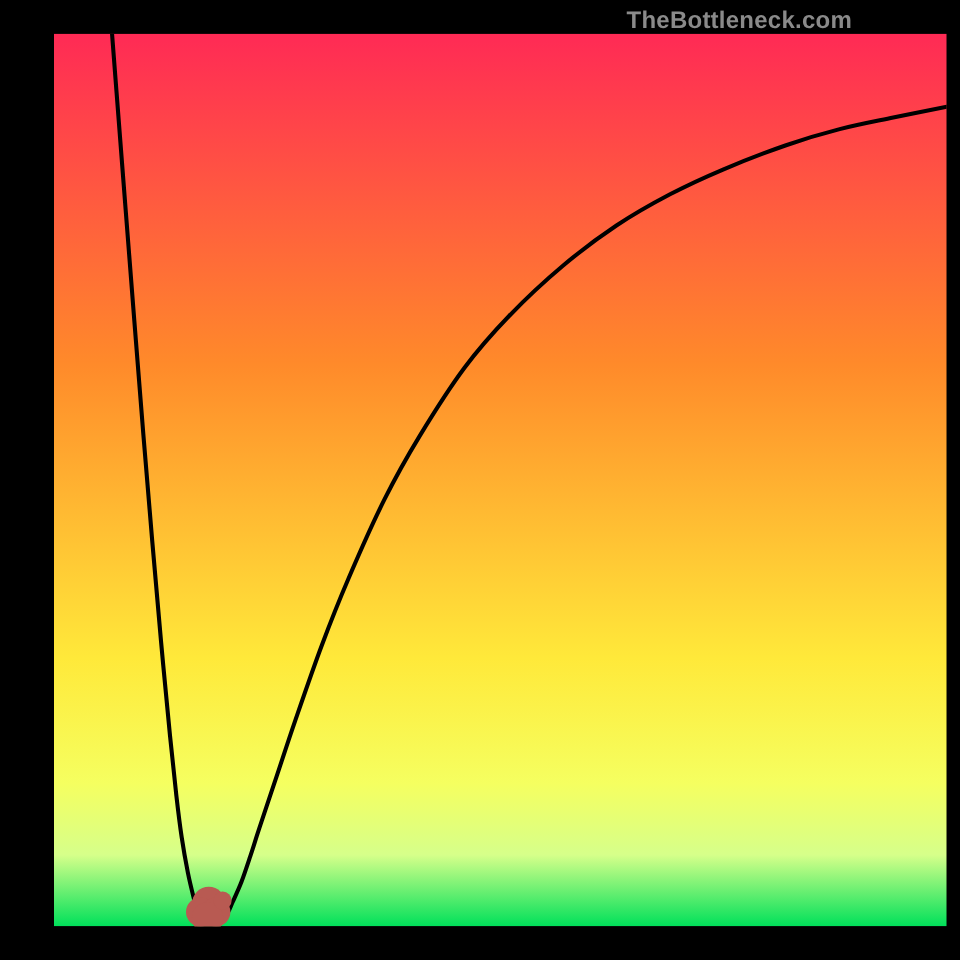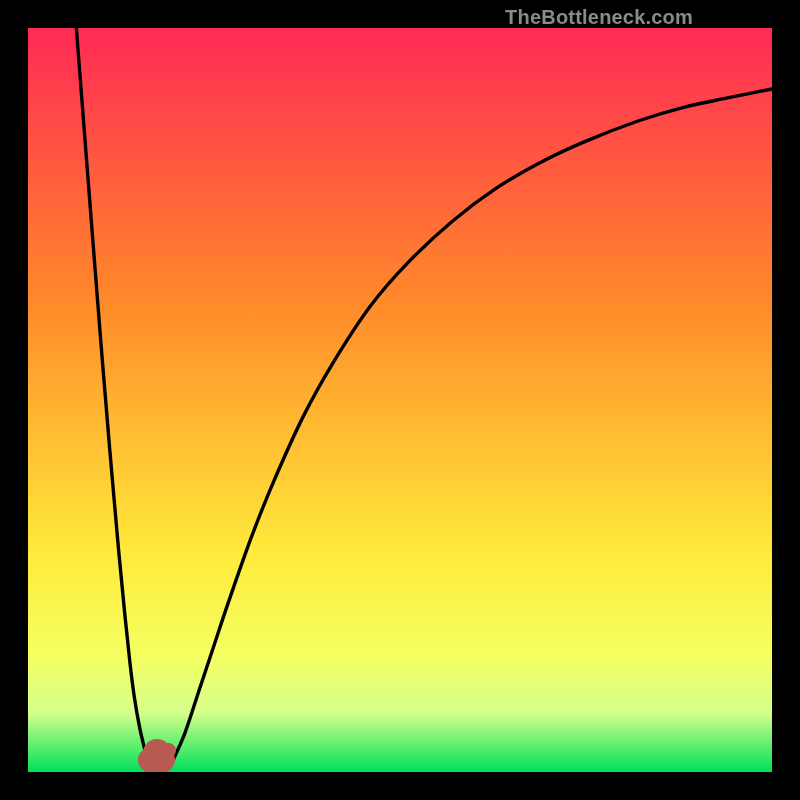--- a/index.html
+++ b/index.html
@@ -5,21 +5,21 @@
   html, body {
     margin: 0;
     padding: 0;
     width: 800px;
     height: 800px;
     background: #000;
     overflow: hidden;
   }
   .frame {
     position: absolute;
-    left: 0;
+    left: 17px;
     top: 0;
     width: 727px;
     height: 800px;
     background: #000;
   }
   .plot {
     position: absolute;
     left: 28px;
     top: 28px;
     width: 744px;

